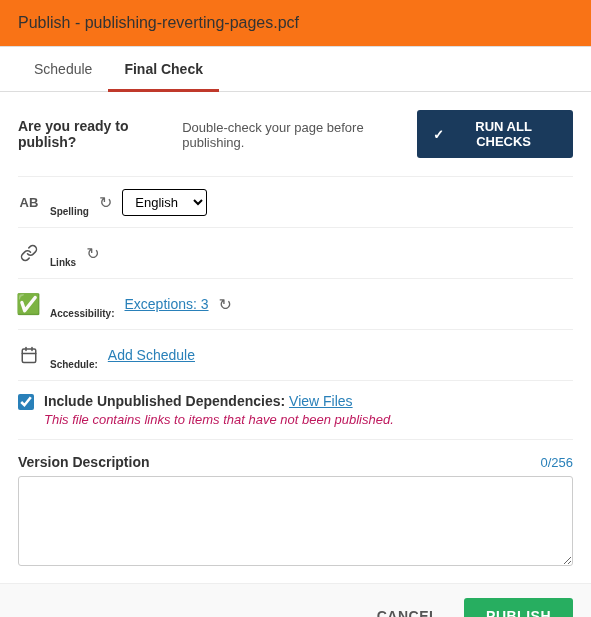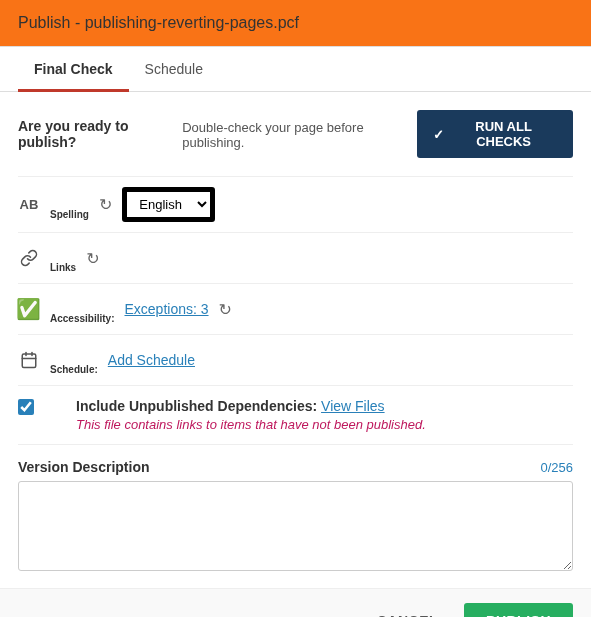--- a/index.html
+++ b/index.html
@@ -127,21 +127,21 @@
     }
 
     .refresh-icon {
       color: #666;
       cursor: pointer;
       font-size: 16px;
     }
 
     .lang-select {
       padding: 4px 8px;
-      border: 5px solid #000000;
+      border: 1px solid #000000;
       border-radius: 3px;
       font-size: 13px;
       background: #fff;
       cursor: pointer;
     }
 
     .accessibility-link {
       color: #2980b9;
       text-decoration: underline;
       cursor: pointer;
@@ -185,21 +185,20 @@
     }
 
     .checkbox-container input[type="checkbox"] {
       width: 16px;
       height: 16px;
       accent-color: #2980b9;
     }
 
     .dependencies-text {
       font-size: 14px;
-      margin-left: 32px;
     }
 
     .dependencies-text .label {
       font-weight: bold;
     }
 
     .dependencies-text .view-link {
       color: #2980b9;
       text-decoration: underline;
       cursor: pointer;
@@ -292,25 +291,25 @@
     }
   </style>
 </head>
 <body>
 
 <div class="title-bar">
   <span>Publish - publishing-reverting-pages.pcf</span>
 </div>
 
 <div class="tabs">
+  <div class="tab">
+    <span>Schedule</span>
+  </div>
   <div class="tab active">
     <span>Final Check</span>
-  </div>
-  <div class="tab">
-    <span>Schedule</span>
   </div>
 </div>
 
 <div class="content">
 
   <div class="publish-header">
     <div class="publish-header-left">
       <span class="question">Are you ready to publish?</span>
       <span class="sub">Double-check your page before publishing.</span>
     </div>

